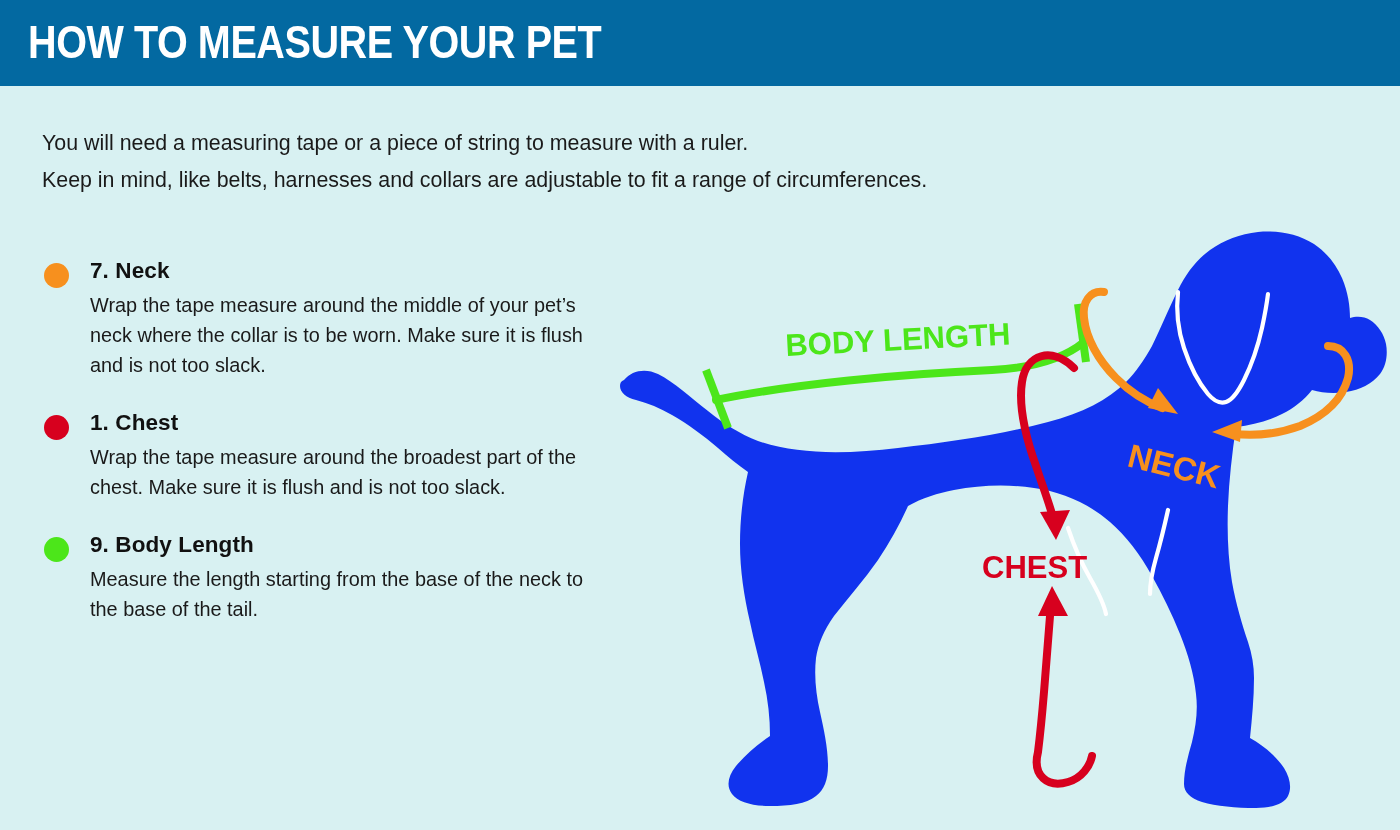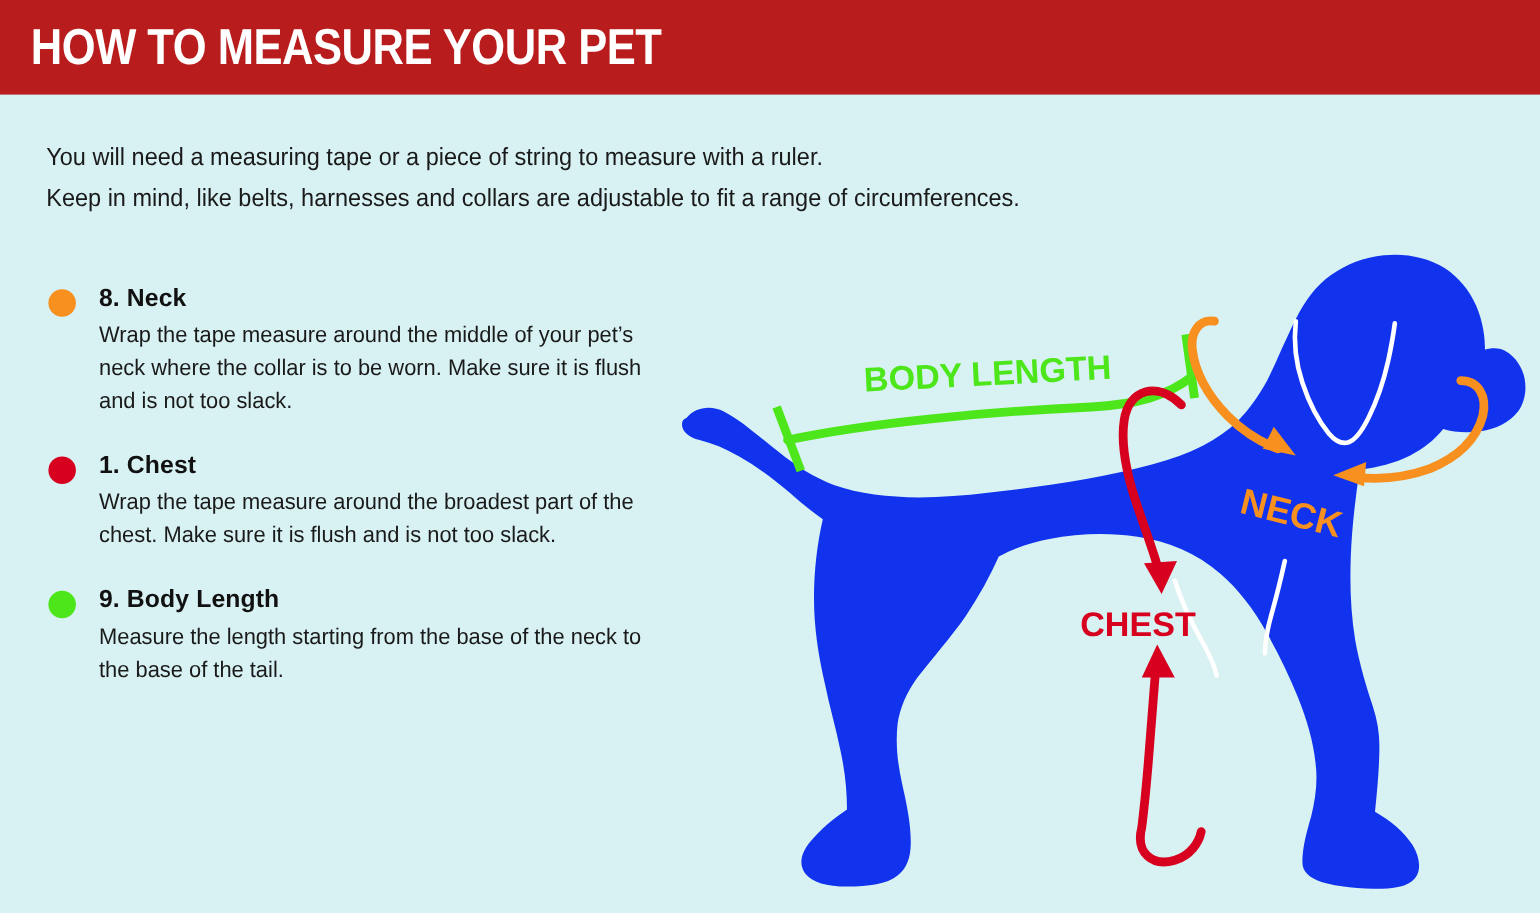--- a/index.html
+++ b/index.html
@@ -107,34 +107,34 @@
     height: 100%;
   }
   .measure-label {
     font-family: "Liberation Sans", sans-serif;
     font-weight: bold;
   }
 </style>
 </head>
 <body style="background: rgb(216, 241, 242);">
 
-<div id="header-bar" style="background: #b91c1c;">
+<div id="header-bar" style="background: #0369a1;">
   <div id="header-title" style="color: rgb(255, 255, 255);">HOW TO MEASURE YOUR PET</div>
 </div>
 
 <div id="intro-block">
   <div class="intro-line">You will need a measuring tape or a piece of string to measure with a ruler.</div>
   <div class="intro-line">Keep in mind, like belts, harnesses and collars are adjustable to fit a range of circumferences.</div>
 </div>
 
 <div id="steps-list">
 
   <div class="step-item">
     <span class="step-bullet" style="background: rgb(247, 144, 30);"></span>
-    <div class="step-heading">8. Neck</div>
+    <div class="step-heading">7. Neck</div>
     <div class="step-body">Wrap the tape measure around the middle of your pet’s neck where the collar is to be worn. Make sure it is flush and is not too slack.</div>
   </div>
 
   <div class="step-item">
     <span class="step-bullet" style="background: rgb(215, 0, 30);"></span>
     <div class="step-heading">1. Chest</div>
     <div class="step-body">Wrap the tape measure around the broadest part of the chest. Make sure it is flush and is not too slack.</div>
   </div>
 
   <div class="step-item">

